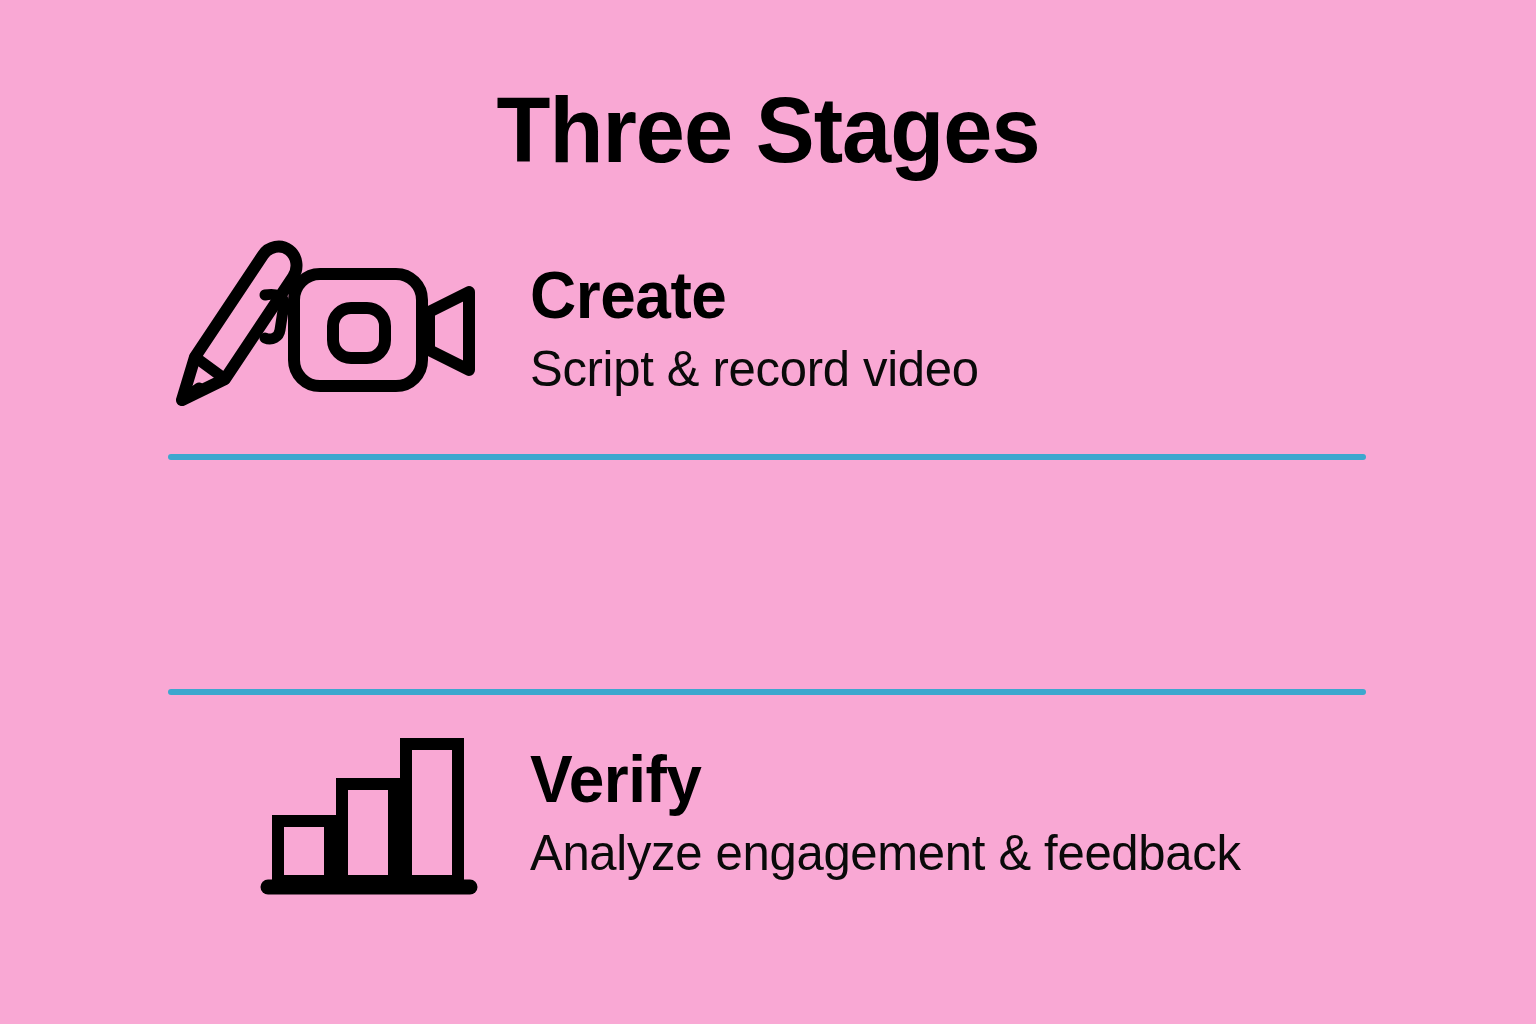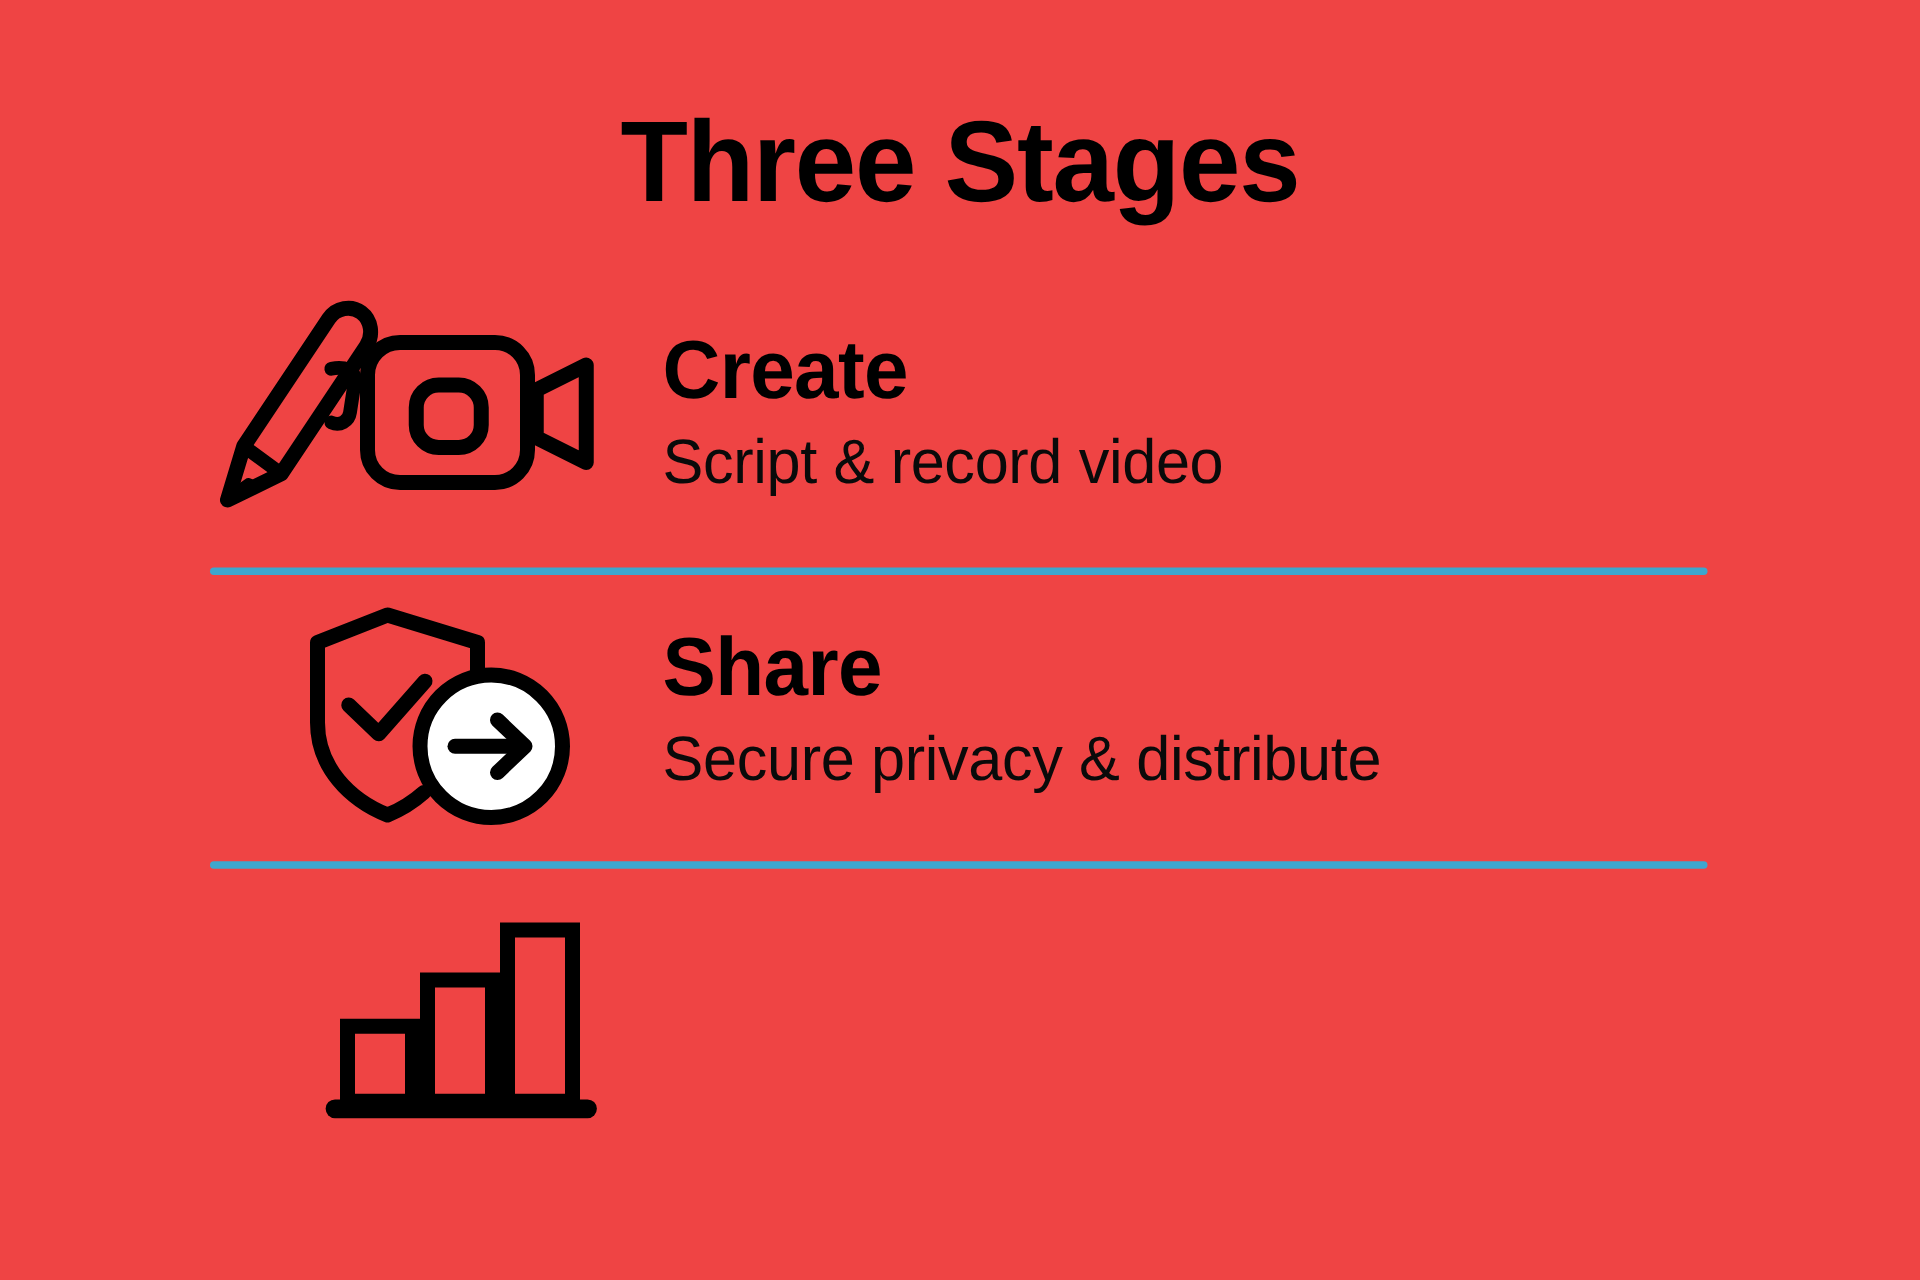--- a/index.html
+++ b/index.html
@@ -99,21 +99,21 @@
     border-radius: 3px;
   }
   #divider-1 { top: 454px; }
   #divider-2 { top: 689px; }
 
   .icon-svg { display: block; }
 </style>
 </head>
 <body style="background: rgb(255, 255, 255);">
 
-<div id="slide" style="background: #ef4444;">
+<div id="slide" style="background: #f9a8d4;">
 
   <div id="title">Three Stages</div>
 
   <div class="row" id="row-create">
 
     <div class="icon-cell">
 
       <svg class="icon-svg" style="position:absolute; left:0px; top:6px;" width="135" height="175" viewBox="0 0 135 175" fill="none">
 
         <path d="M14 162 L27 119 L95 17 C101 8 113 6 121 12 C129 18 131 30 125 39 L57 141 Z" stroke="#000" stroke-width="12" stroke-linejoin="round" stroke-linecap="round"></path>
@@ -136,58 +136,38 @@
     </div>
 
     <div class="text-cell">
       <div class="stage-title">Create</div>
       <div class="stage-sub">Script &amp; record video</div>
     </div>
   </div>
 
   <div class="divider" id="divider-1" style="background: rgb(61, 167, 206);"></div>
 
-  <div class="row" id="row-share">
-
-    <div class="icon-cell">
-
-      <svg class="icon-svg" style="position:absolute; left:72px; top:2px;" width="230" height="190" viewBox="0 0 230 190" fill="none">
-
-        <path d="M142 62 L142 34 L70 12 L14 34 L14 98 C14 134 40 160 70 172
-                 C80 168 90 162 99 154" stroke="#000" stroke-width="12" stroke-linecap="round" stroke-linejoin="round" fill="none"></path>
-
-        <path d="M39 84 L63 107 L100 65" stroke="#000" stroke-width="12" stroke-linecap="round" stroke-linejoin="round" fill="none"></path>
-
-        <g>
-          <circle cx="153" cy="117" r="57" stroke="#000" stroke-width="12" fill="#fff"></circle>
-          <path d="M124 117 L178 117" stroke="#000" stroke-width="12" stroke-linecap="round"></path>
-          <path d="M158 96 L180 117 L158 138" stroke="#000" stroke-width="12" stroke-linecap="round" stroke-linejoin="round" fill="none"></path>
-        </g>
-      </svg>
-    </div>
-
-    <div class="text-cell">
-      <div class="stage-title">Share</div>
-      <div class="stage-sub">Secure privacy &amp; distribute</div>
-    </div>
-  </div>
 
   <div class="divider" id="divider-2" style="background: rgb(61, 167, 206);"></div>
 
   <div class="row" id="row-verify">
 
     <div class="icon-cell">
 
       <svg class="icon-svg" style="position:absolute; left:92px; top:14px;" width="220" height="175" viewBox="0 0 220 175" fill="none">
 
         <rect x="18" y="89" width="52" height="60" stroke="#000" stroke-width="12"></rect>
 
         <rect x="82" y="52" width="52" height="97" stroke="#000" stroke-width="12"></rect>
 
         <rect x="146" y="12" width="52" height="137" stroke="#000" stroke-width="12"></rect>
 
         <path d="M8 155 L210 155" stroke="#000" stroke-width="15" stroke-linecap="round"></path>
       </svg>
     </div>
 
+    <div class="text-cell">
+      <div class="stage-title">Verify</div>
+      <div class="stage-sub">Analyze engagement &amp; feedback</div>
+    </div>
   </div>
 
 </div>
 
 </body></html>

